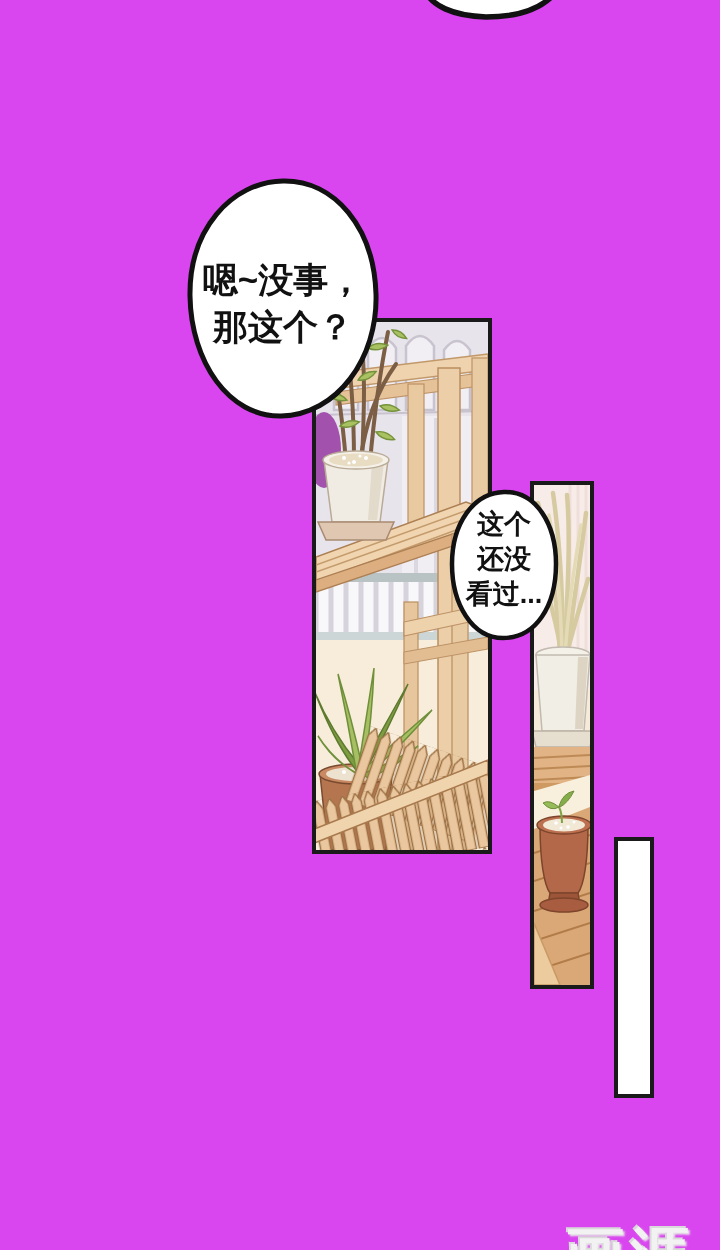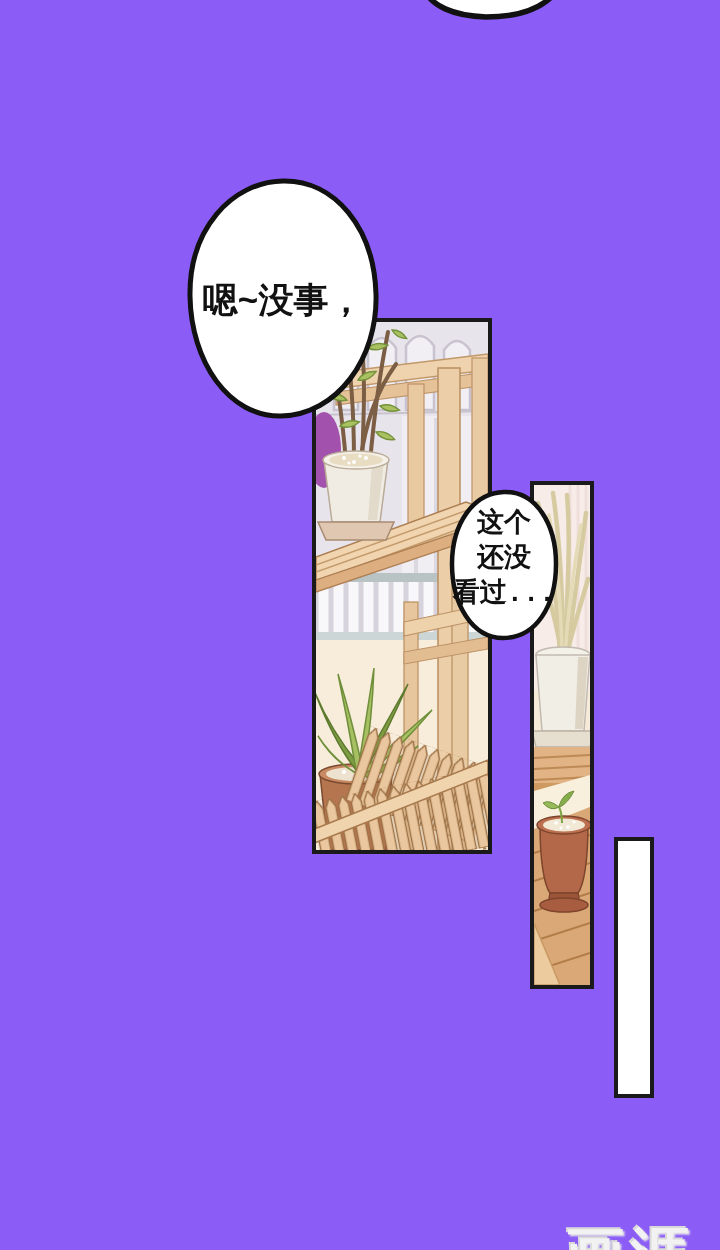--- a/index.html
+++ b/index.html
@@ -1,18 +1,18 @@
 <!DOCTYPE html>
 <html><head>
 <meta charset="utf-8">
 <style>
   html,body{margin:0;padding:0;}
   #canvas{
-    position:relative;width:720px;height:1250px;background:#8b5cf6;
-    overflow:hidden;font-family:Liberation Mono, monospace;
+    position:relative;width:720px;height:1250px;background:#d946ef;
+    overflow:hidden;font-family:Liberation Sans, sans-serif;
   }
   .abs{position:absolute;}
   .panel{position:absolute;border:4px solid #1a1a1a;background:#fff;box-sizing:content-box;overflow:hidden;}
   .bubble{position:absolute;display:flex;align-items:center;justify-content:center;}
   .bubble svg{position:absolute;left:0;top:0;}
   .bubble-text{
     position:relative;z-index:2;text-align:center;font-weight:700;color:#111;
     display:flex;flex-direction:column;align-items:center;
   }
   .bubble1 .bubble-text{font-size:35px;line-height:47px;transform:translateY(4px);}
@@ -216,20 +216,21 @@
   </div>
 
   <div class="panel" style="left:614px;top:837px;width:32px;height:253px;background:#ffffff;"></div>
 
   <div class="bubble bubble1" style="left:185px;top:176px;width:196px;height:246px;">
     <svg width="196" height="246" viewBox="0 0 196 246">
       <path d="M 98,5 C 150,4 189,52 191,118 C 193,182 152,239 96,240 C 44,241 6,186 5,120 C 4,54 46,6 98,5 Z" fill="#ffffff" stroke="#111111" stroke-width="5"></path>
     </svg>
     <div class="bubble-text">
       <span>嗯~没事，</span>
+      <span>那这个？</span>
     </div>
   </div>
 
   <div class="bubble bubble2" style="left:448px;top:488px;width:112px;height:154px;">
     <svg width="112" height="154" viewBox="0 0 112 154">
       <path d="M 56,4 C 88,3 108,36 108,76 C 108,118 88,150 55,150 C 24,150 4,116 4,76 C 4,36 25,5 56,4 Z" fill="#ffffff" stroke="#111111" stroke-width="4.5"></path>
     </svg>
     <div class="bubble-text">
       <span>这个</span>
       <span>还没</span>

